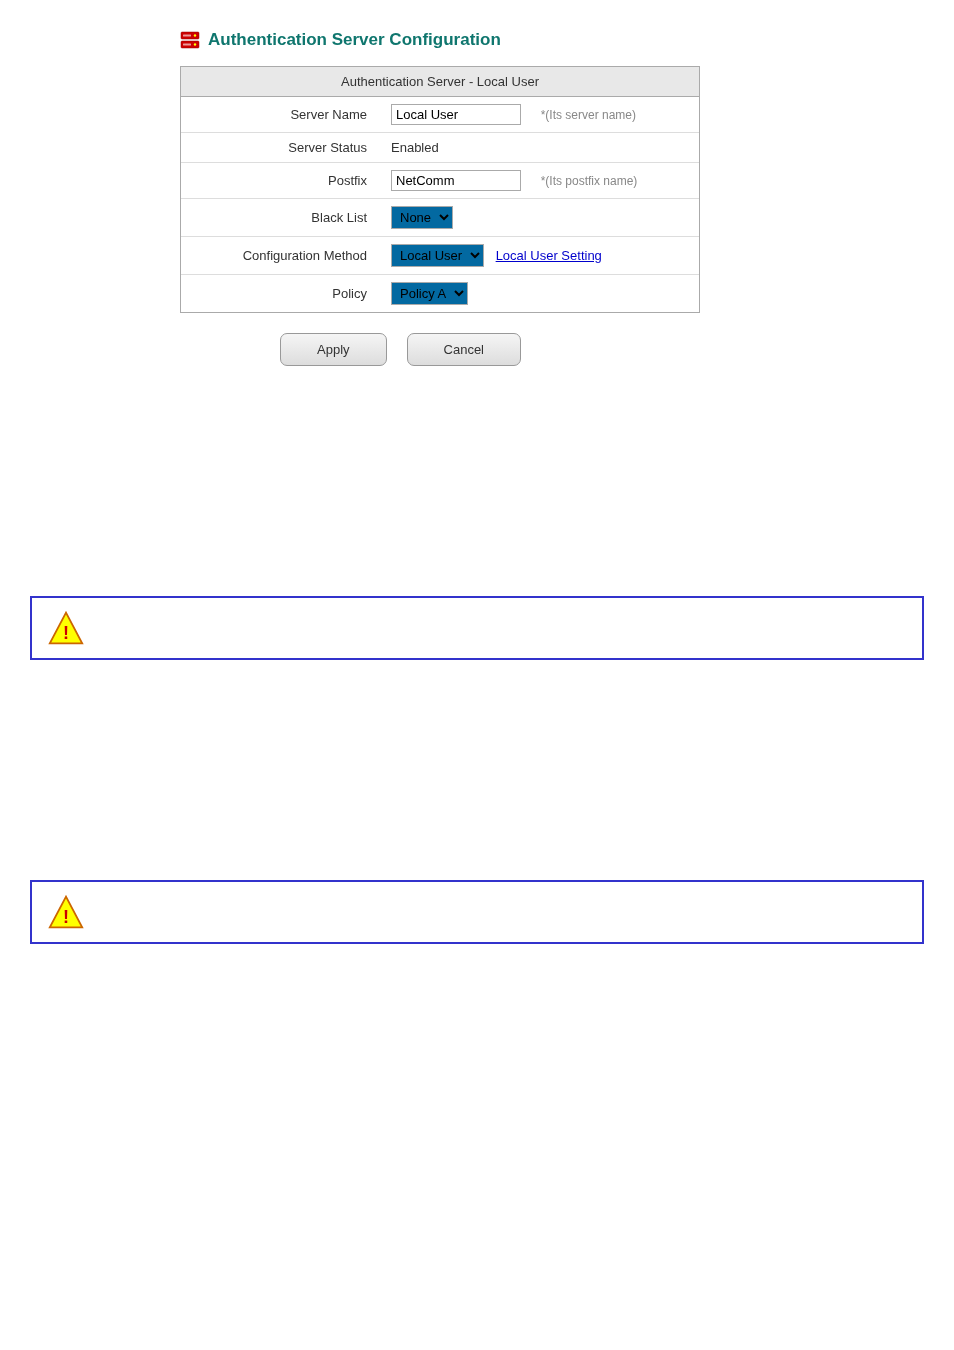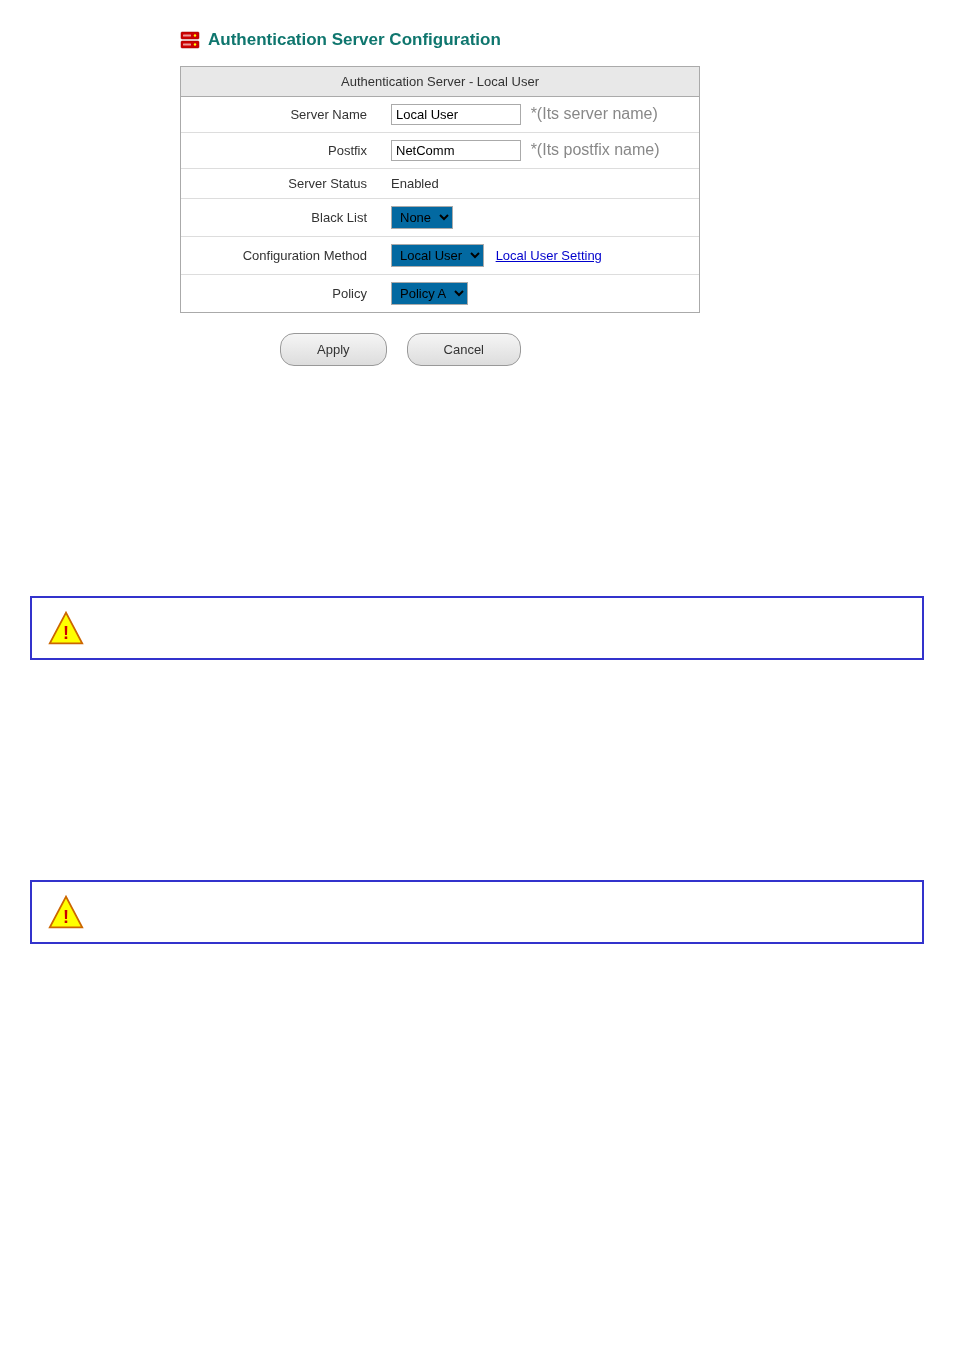--- a/index.html
+++ b/index.html
@@ -80,22 +80,22 @@
       padding-right: 14px;
       color: #333;
     }
 
     .config-table td.value-cell {
       text-align: left;
     }
 
     .hint-text {
       color: #888;
-      font-size: 16px;
-      margin-left: 6px;
+      font-size: 12px;
+      margin-left: 16px;
     }
 
     input[type="text"] {
       border: 1px solid #aaa;
       padding: 2px 4px;
       font-size: 13px;
       width: 130px;
     }
 
     select {
@@ -127,21 +127,21 @@
       margin-bottom: 30px;
     }
 
     .btn {
       padding: 8px 36px;
       font-size: 13px;
       border: 1px solid #999;
       background: linear-gradient(to bottom, #f5f5f5, #ddd);
       cursor: pointer;
       color: #333;
-      border-radius: 14px;
+      border-radius: 7px;
     }
 
     
     .warning-box {
       border: 2px solid #3333cc;
       margin: 20px 10px;
       padding: 12px 16px;
       display: flex;
       align-items: center;
       min-height: 60px;
@@ -188,31 +188,31 @@
 
         <tr>
           <td class="label-cell">Server Name</td>
           <td class="value-cell">
             <input type="text" value="Local User" style="">
             <span class="hint-text">*(Its server name)</span>
           </td>
         </tr>
 
         <tr>
+          <td class="label-cell">Server Status</td>
+          <td class="value-cell">
+            <span>Enabled</span>
+          </td>
+        </tr>
+
+        <tr>
           <td class="label-cell">Postfix</td>
           <td class="value-cell">
             <input type="text" value="NetComm" style="">
             <span class="hint-text">*(Its postfix name)</span>
-          </td>
-        </tr>
-
-        <tr>
-          <td class="label-cell">Server Status</td>
-          <td class="value-cell">
-            <span>Enabled</span>
           </td>
         </tr>
 
         <tr>
           <td class="label-cell">Black List</td>
           <td class="value-cell">
             <select>
               <option>None</option>
             </select>
           </td>

